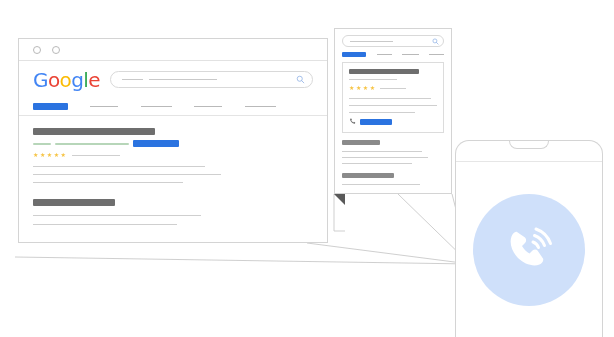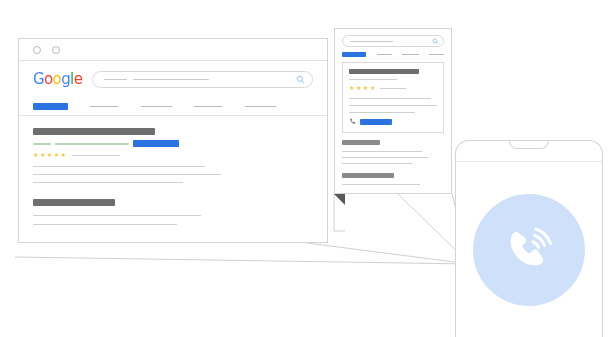--- a/index.html
+++ b/index.html
@@ -28,21 +28,21 @@
   }
   #browser-titlebar{
     height:22px;border-bottom:1px solid #e2e2e2;display:flex;align-items:center;
     padding-left:14px;gap:11px;box-sizing:border-box;
   }
   .dot{width:6px;height:6px;border-radius:50%;border:1px solid #b9b9b9;background:#fff;}
 
   #browser-search-row{
     height:37px;display:flex;align-items:center;padding:0 14px;gap:10px;box-sizing:border-box;
   }
-  .glogo{font-size:15px;letter-spacing:-0.6px;font-weight:500;line-height:1;
+  .glogo{font-size:20px;letter-spacing:-0.6px;font-weight:500;line-height:1;
          font-family:"DejaVu Sans", sans-serif;}
   .glogo span:nth-child(1){color:#4285F4;}
   .glogo span:nth-child(2){color:#EA4335;}
   .glogo span:nth-child(3){color:#FBBC05;}
   .glogo span:nth-child(4){color:#4285F4;}
   .glogo span:nth-child(5){color:#34A853;}
   .glogo span:nth-child(6){color:#EA4335;}
 
   .searchbox{
     flex:1;height:17px;border:1px solid #d9d9d9;border-radius:10px;

